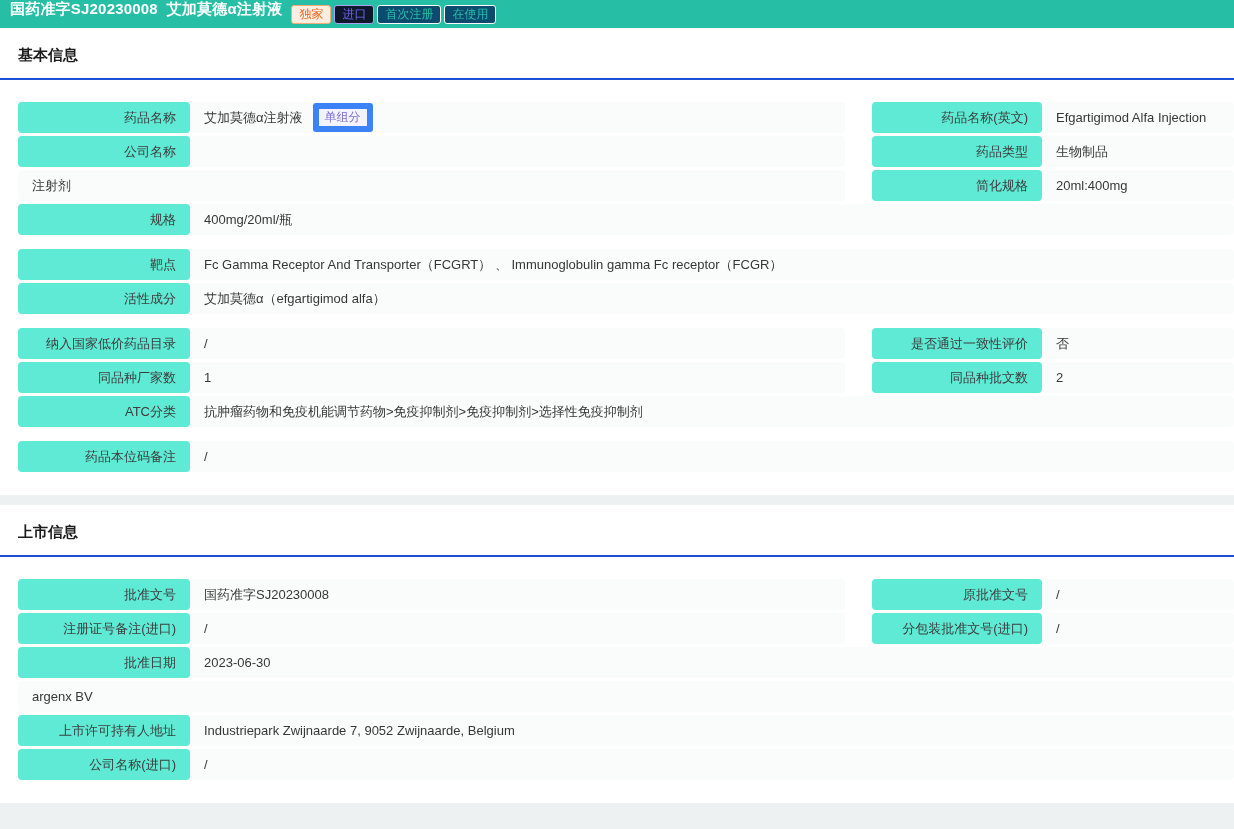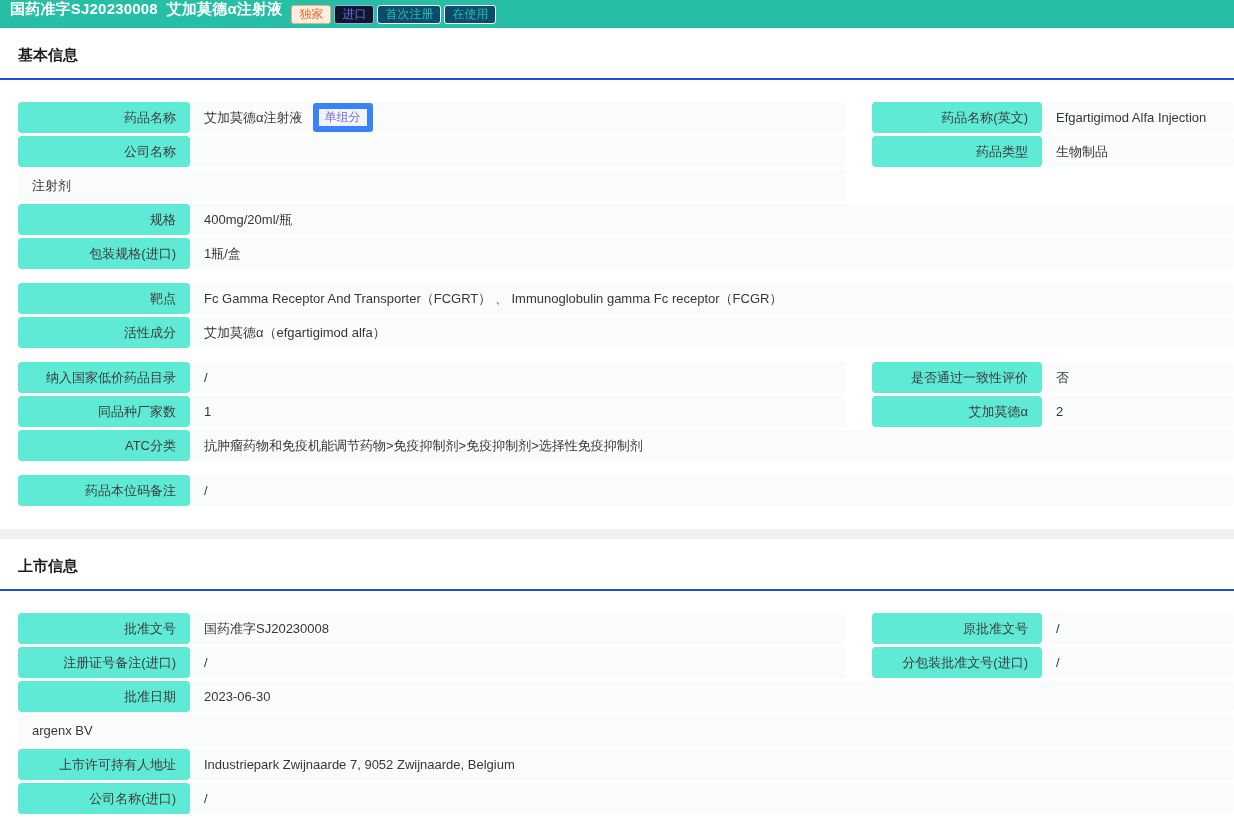--- a/index.html
+++ b/index.html
@@ -109,37 +109,35 @@
                 <span>生物制品</span>
               </div>
             </div>
           </div>
           <div class="row">
             <div class="rowpart left-half">
               <div class="val">
                 <span>注射剂</span>
               </div>
             </div>
+            <div class="rowpart right-half">
+              <div class="lbl">简化规格</div>
+              <div class="val">
+                <span>20ml:400mg</span>
+              </div>
+            </div>
           </div>
           <div class="row">
             <div class="rowpart full">
               <div class="lbl">规格</div>
               <div class="val">
                 <span>400mg/20ml/瓶</span>
               </div>
             </div>
           </div>
-          <div class="row">
-            <div class="rowpart full">
-              <div class="lbl">包装规格(进口)</div>
-              <div class="val">
-                <span>1瓶/盒</span>
-              </div>
-            </div>
-          </div>
         </div>
         <div class="group">
           <div class="row">
             <div class="rowpart full">
               <div class="lbl">靶点</div>
               <div class="val">
                 <span>Fc Gamma Receptor And Transporter（FCGRT） 、 Immunoglobulin gamma Fc receptor（FCGR）</span>
               </div>
             </div>
           </div>
@@ -168,21 +166,21 @@
             </div>
           </div>
           <div class="row">
             <div class="rowpart left-half">
               <div class="lbl">同品种厂家数</div>
               <div class="val">
                 <span>1</span>
               </div>
             </div>
             <div class="rowpart right-half">
-              <div class="lbl">艾加莫德α</div>
+              <div class="lbl">同品种批文数</div>
               <div class="val">
                 <span>2</span>
               </div>
             </div>
           </div>
           <div class="row">
             <div class="rowpart full">
               <div class="lbl">ATC分类</div>
               <div class="val">
                 <span>抗肿瘤药物和免疫机能调节药物&gt;免疫抑制剂&gt;免疫抑制剂&gt;选择性免疫抑制剂</span>

